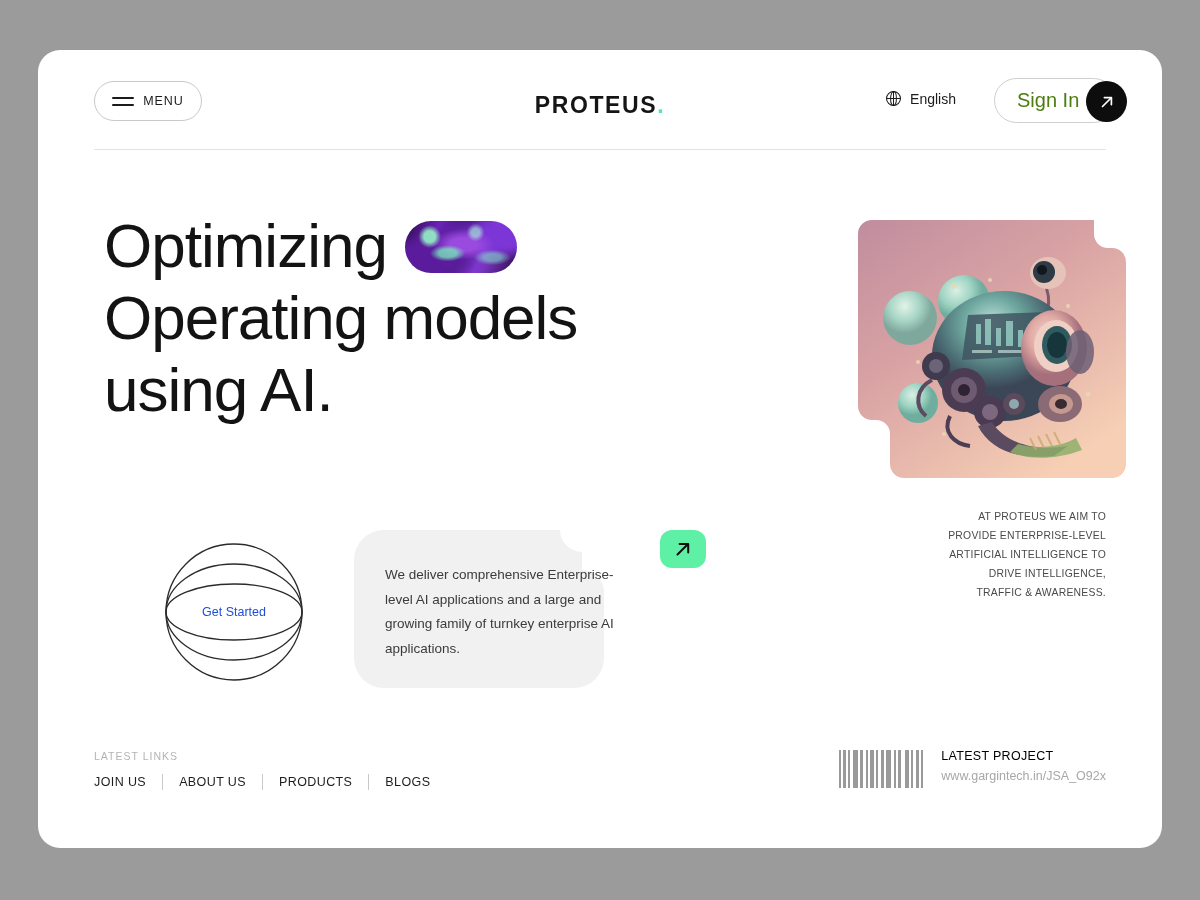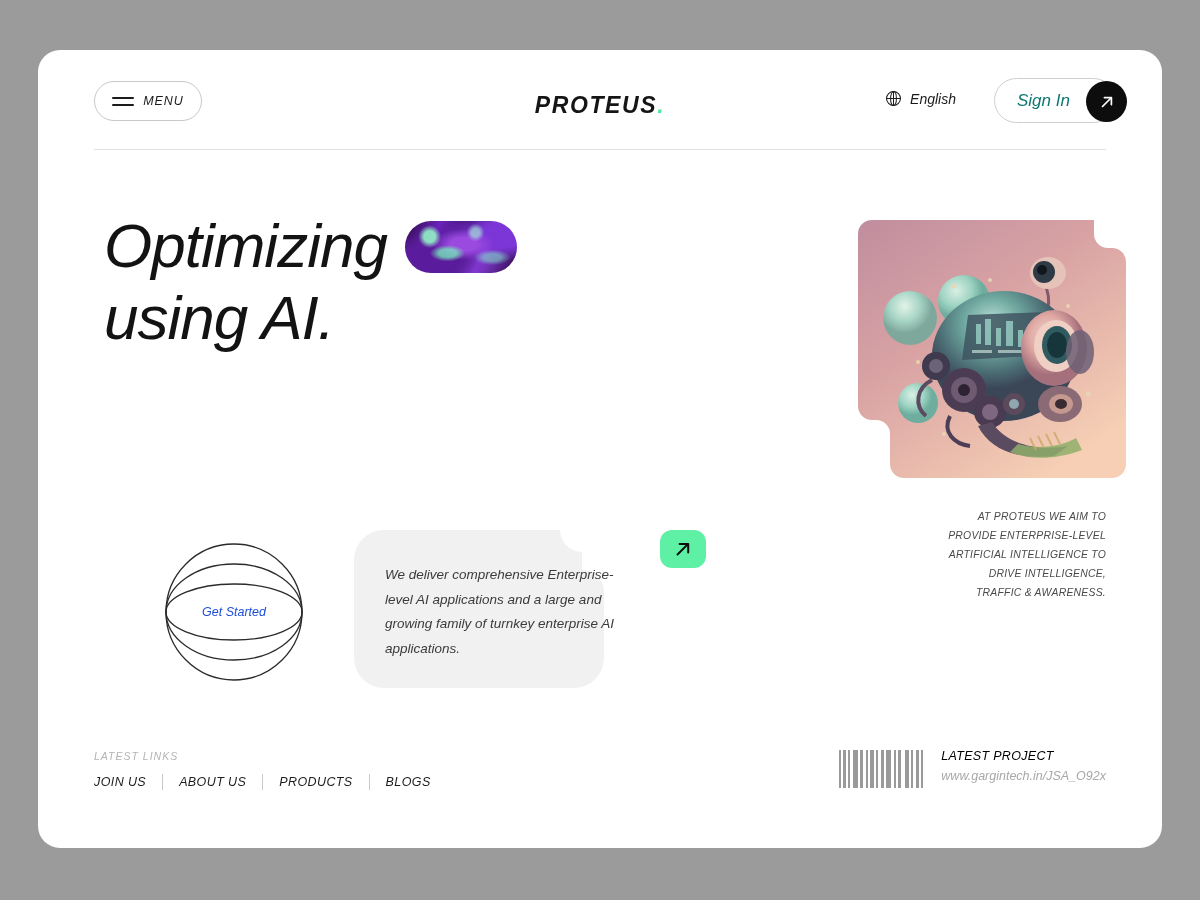--- a/index.html
+++ b/index.html
@@ -7,21 +7,20 @@
     width:1200px; height:900px;
     background:#9b9b9b;
     font-family:"Liberation Sans", sans-serif;
     overflow:hidden;
   }
   .page {
     position:absolute; left:38px; top:50px;
     width:1124px; height:798px;
     background:#ffffff;
     border-radius:22px;
-    font-style:italic;
   }
 
   
   .header {
     position:absolute; left:56px; top:18px; width:1012px; height:82px;
     border-bottom:1px solid #e2e2e2;
   }
   .menu-btn {
     position:absolute; left:0; top:13px;
     width:108px; height:40px;
@@ -47,21 +46,21 @@
   .lang-label { font-size:14px; color:#1b1b1b; }
   .globe { width:17px; height:17px; display:block; }
 
   .signin {
     position:absolute; right:-10px; top:10px;
     width:122px; height:45px;
     border:1px solid #cfcfcf; border-radius:23px;
     background:#fff; cursor:pointer;
     display:flex; align-items:center; padding-left:22px;
   }
-  .signin-label { font-size:17px; color:#0f766e; }
+  .signin-label { font-size:20px; color:#4d7c0f; }
   .signin-badge {
     position:absolute; right:-12px; top:2px;
     width:41px; height:41px; border-radius:50%;
     background:#0d0d0d;
     display:flex; align-items:center; justify-content:center;
   }
 
   
   .hero-title {
     position:absolute; left:56px; top:160px;
@@ -200,20 +199,21 @@
           <polyline points="6.4,4.6 13.4,4.6 13.4,11.6" fill="none" stroke="#fff" stroke-width="1.7" stroke-linecap="round" stroke-linejoin="round"></polyline>
         </svg>
       </span>
     </div>
   </div>
 
   <h1 class="hero-title">
     <span class="ln">
       <span>Optimizing</span><span class="marble"></span>
     </span>
+    <span class="ln">Operating models</span>
     <span class="ln">using AI.</span>
   </h1>
 
   <div class="hero-img">
     <svg width="268" height="258" viewBox="0 0 268 258">
       <defs>
         <clipPath id="notchclip">
           <path d="M14,0 H236 a14,14 0 0 1 0,0 L236,0 a0,0 0 0 0 0,0
                    L236,14 a14,14 0 0 0 14,14 H254 a14,14 0 0 1 14,14
                    V244 a14,14 0 0 1 -14,14 H46 a14,14 0 0 1 -14,-14

